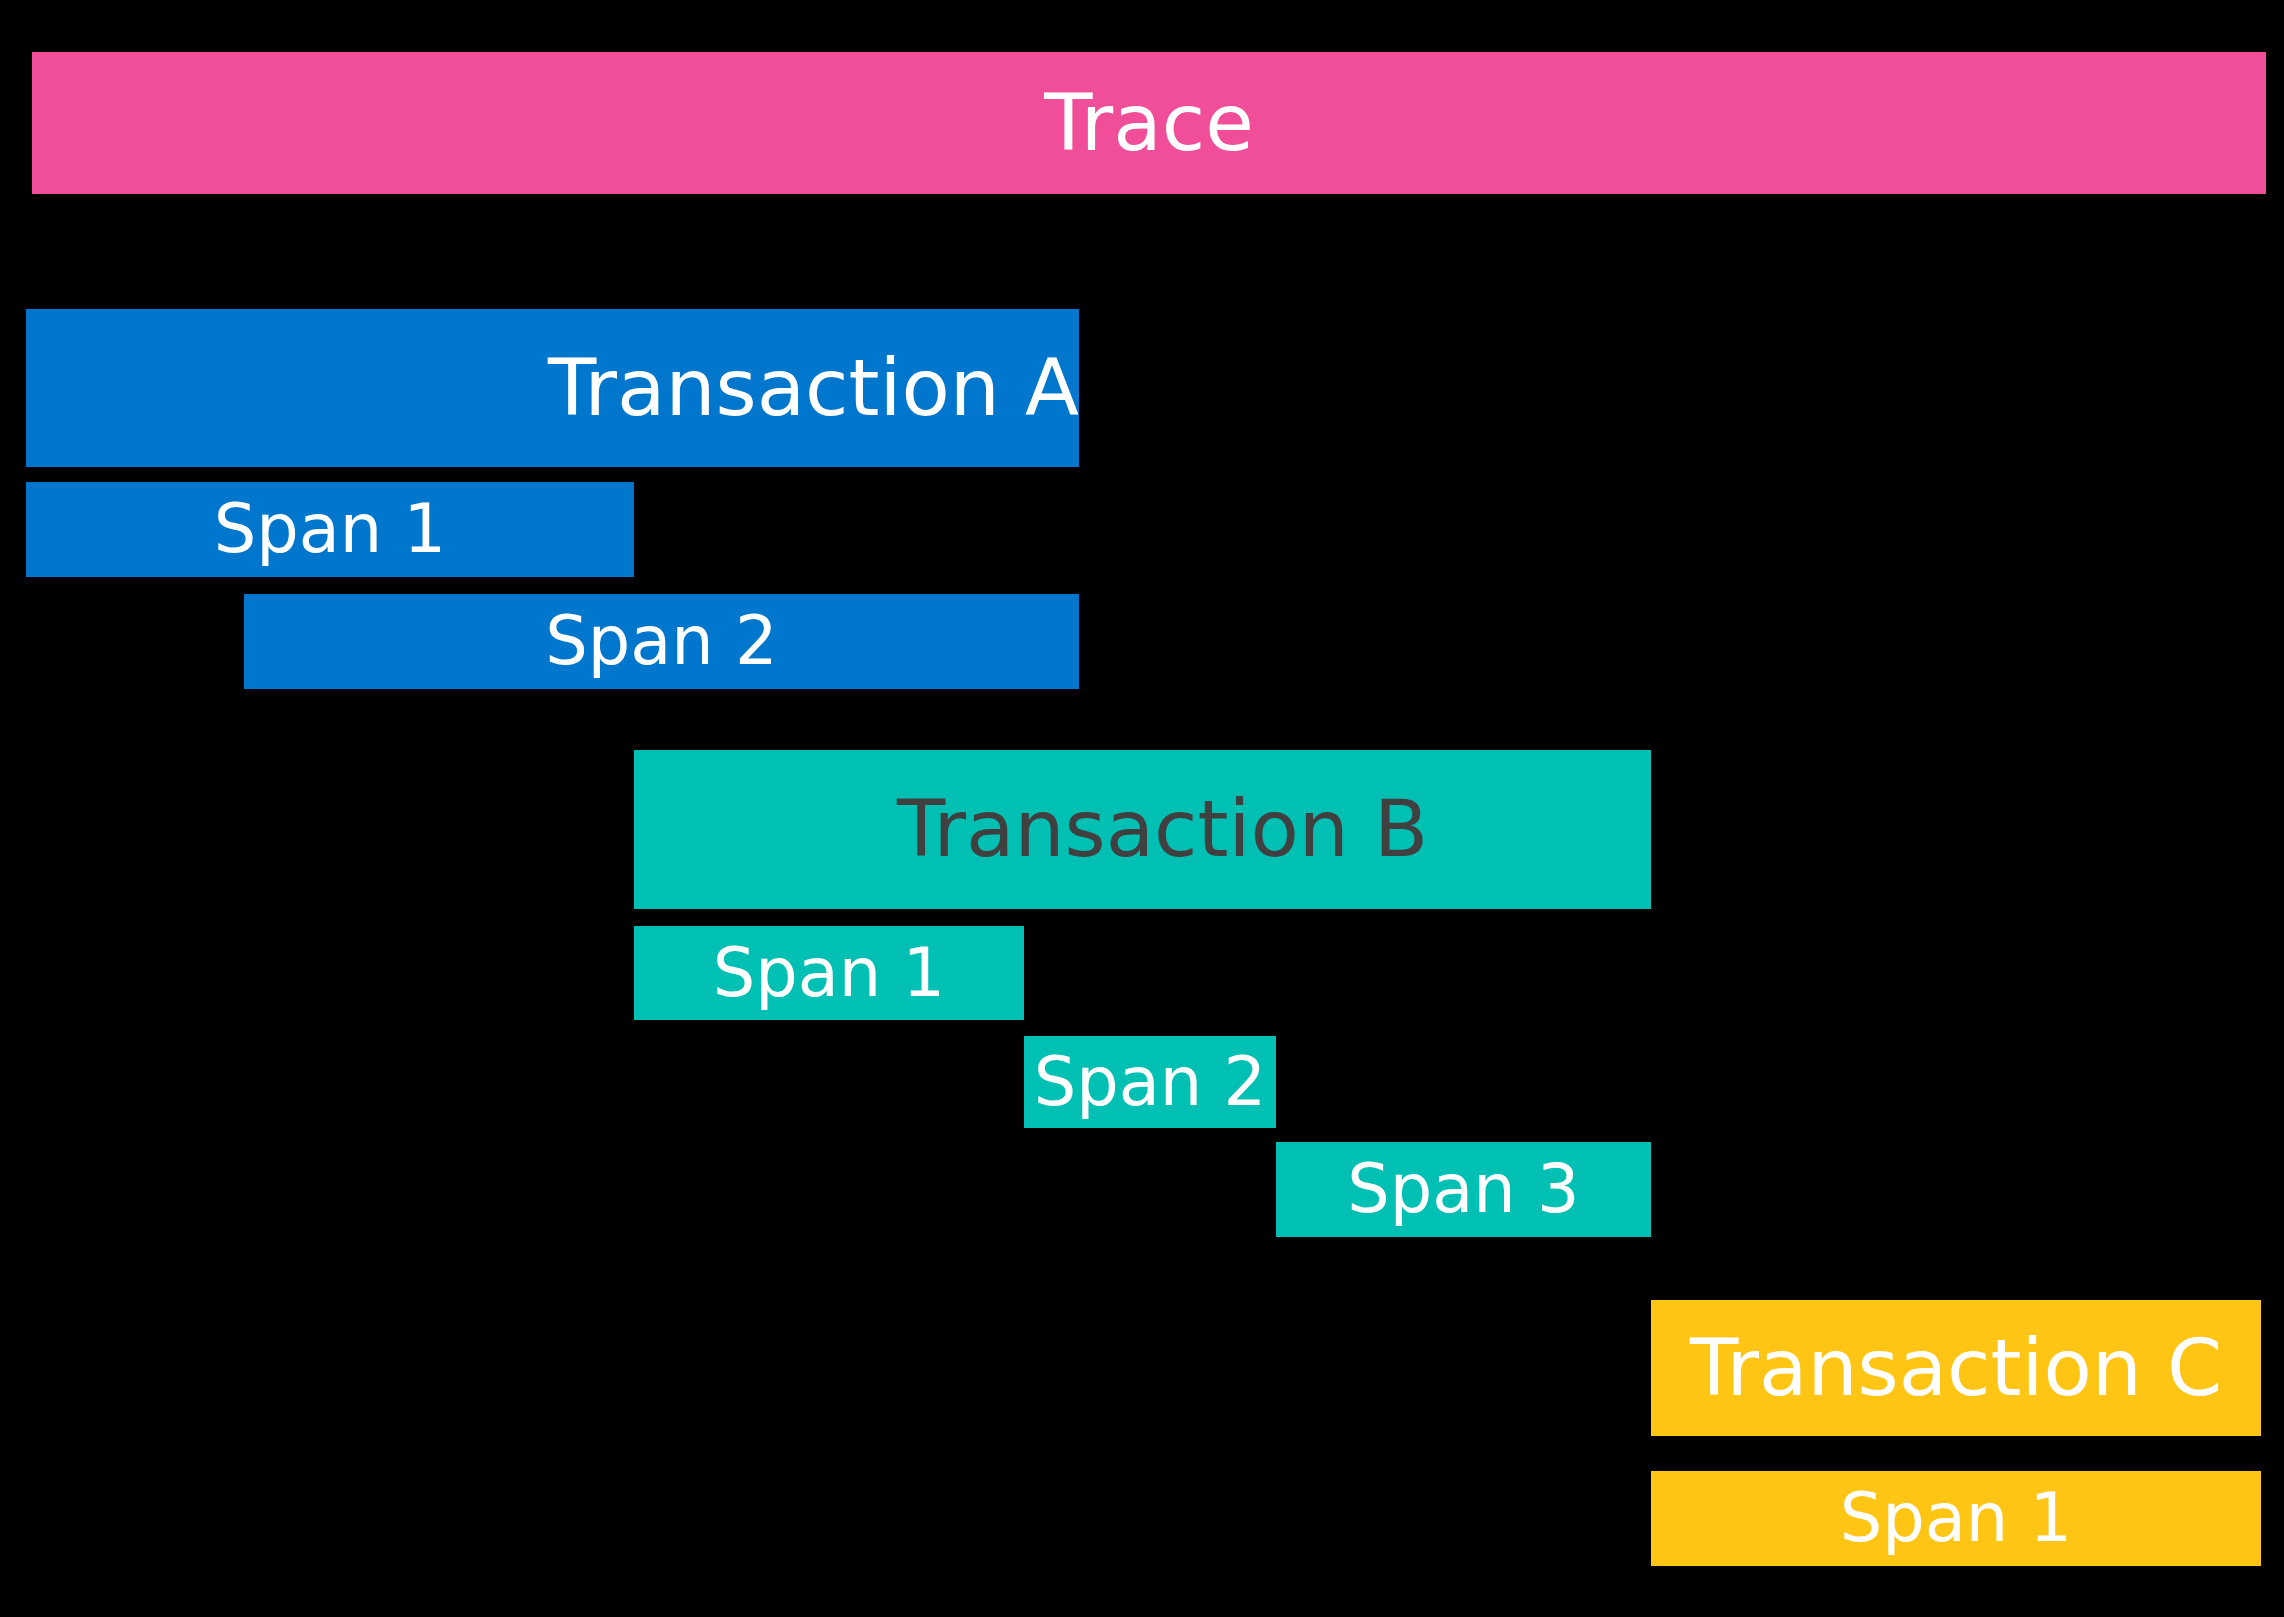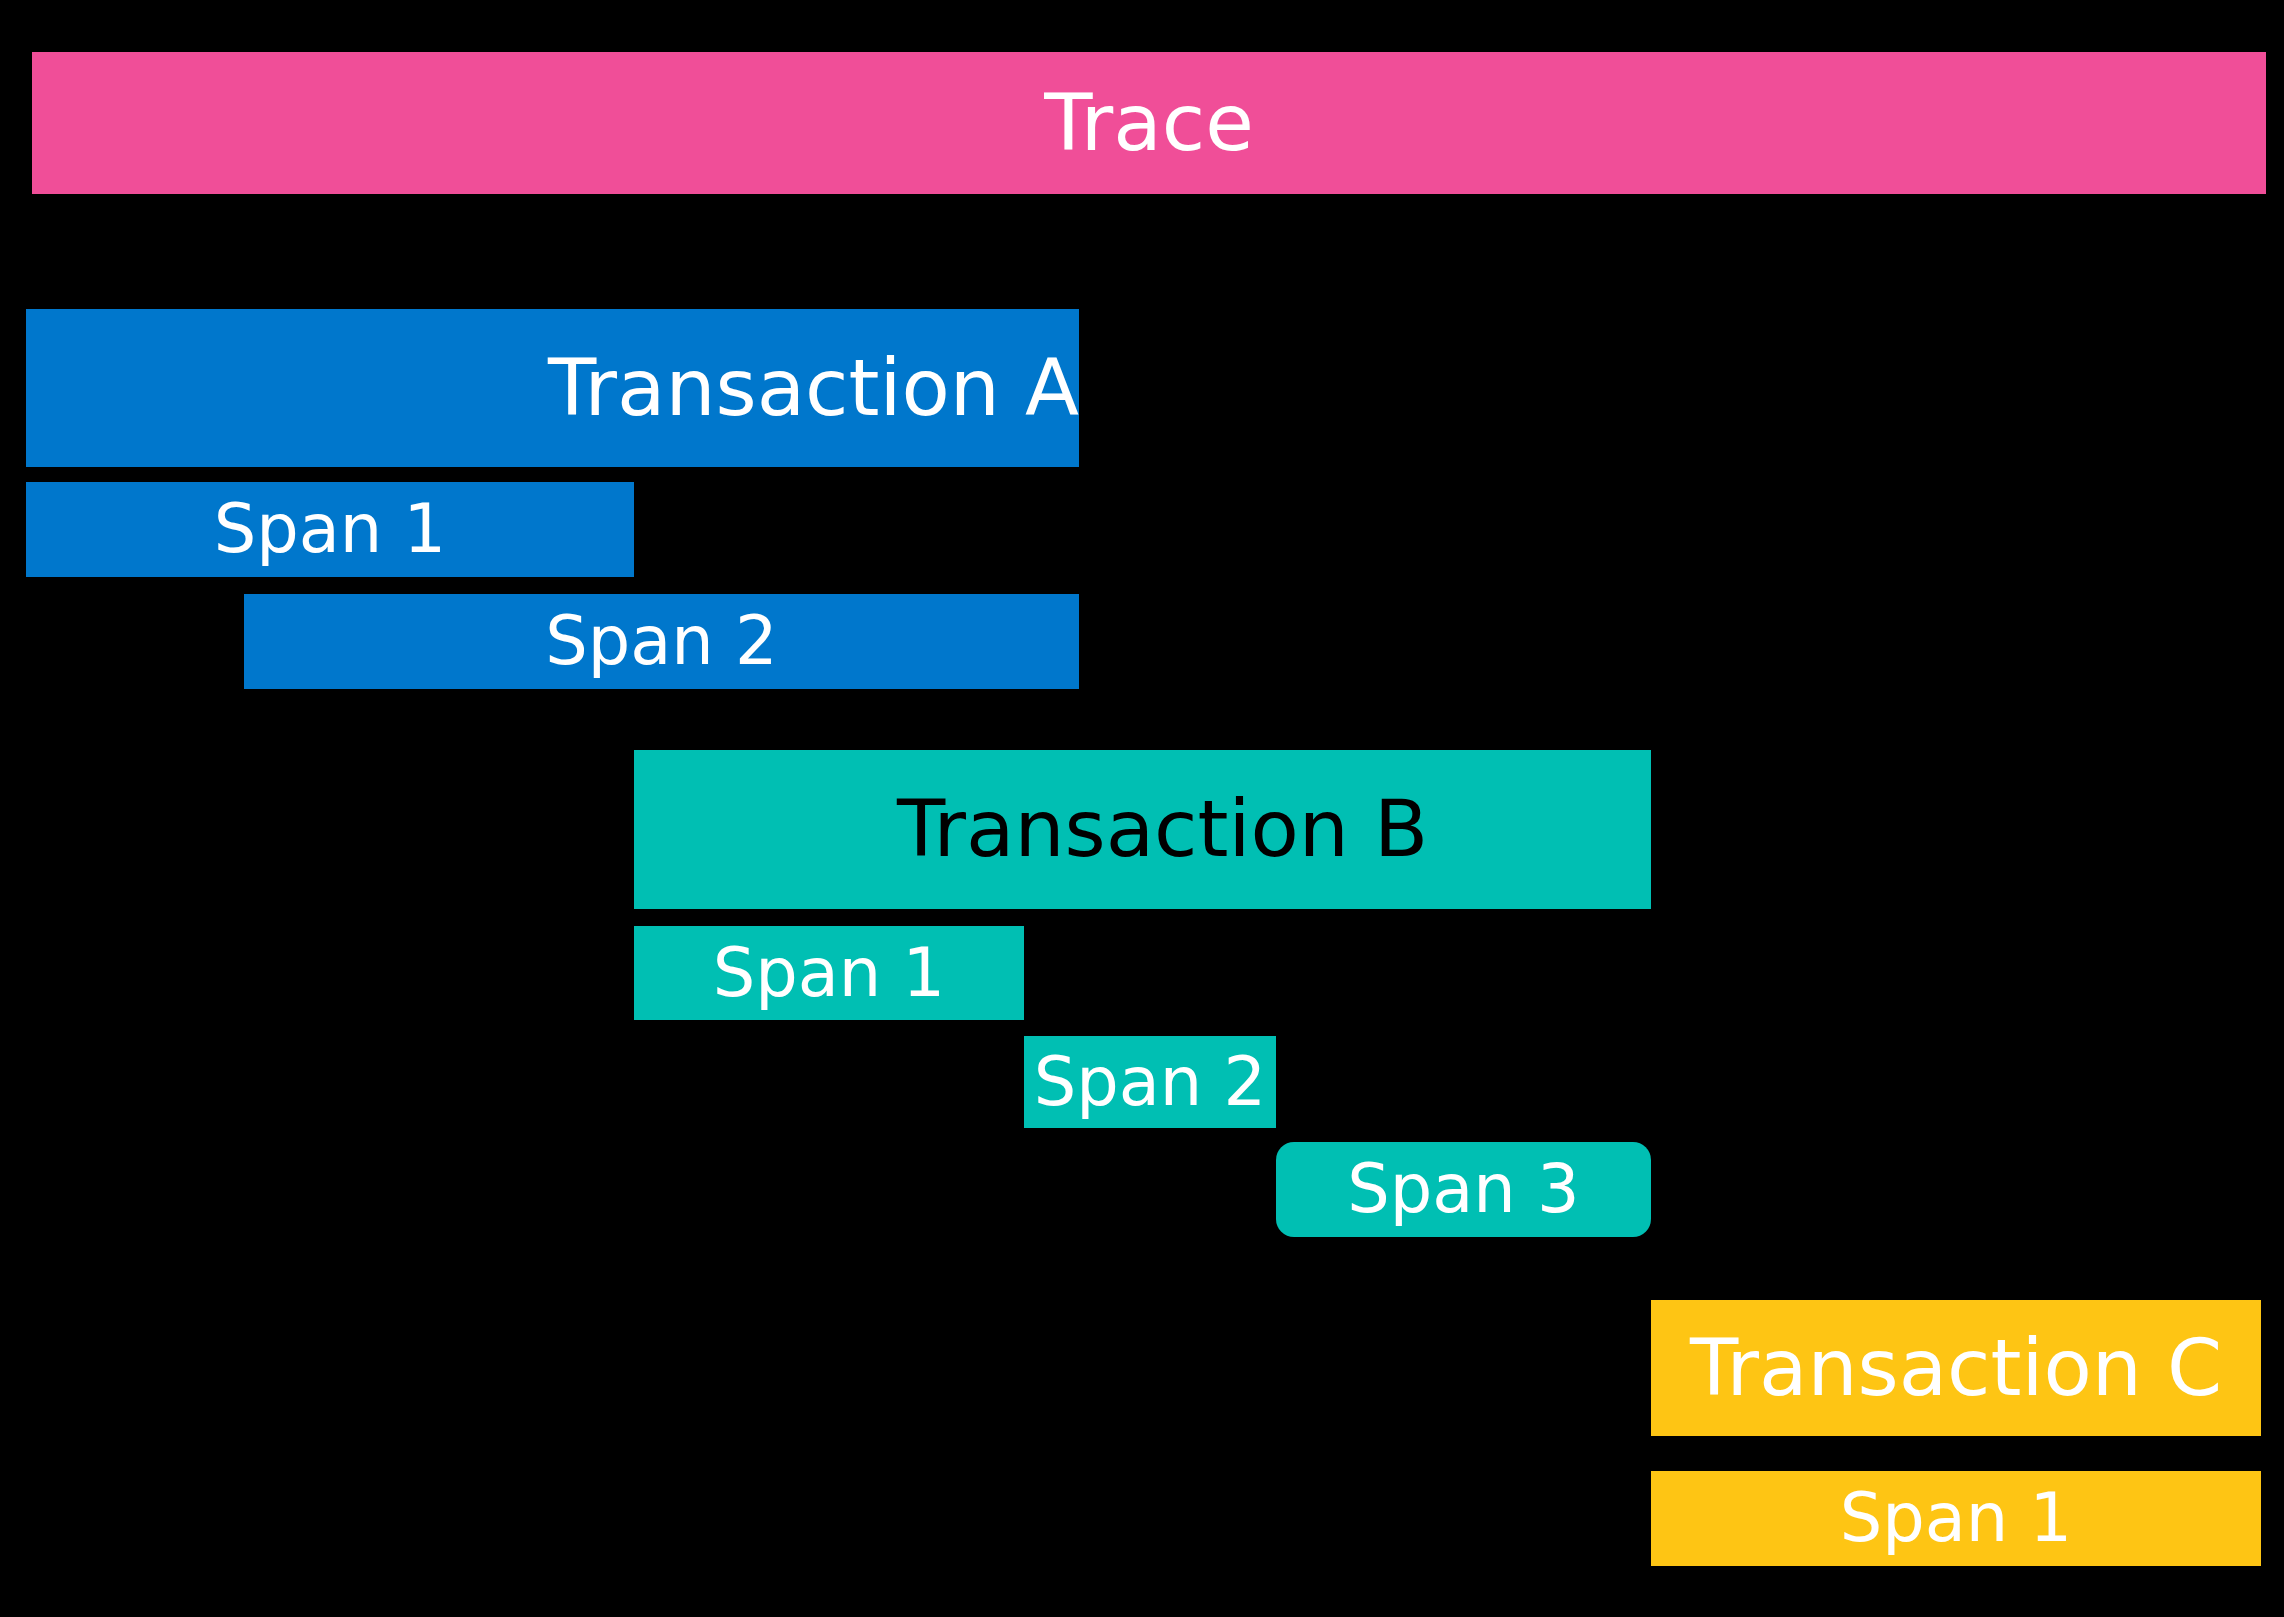--- a/index.html
+++ b/index.html
@@ -51,30 +51,30 @@
   <div class="bar title" style="left: 26px; top: 309px; width: 1053px; height: 158px; background-color: rgb(0, 119, 204); color: rgb(255, 255, 255); justify-content: flex-end;">
     <span class="label">Transaction A</span>
   </div>
   <div class="bar span" style="left: 26px; top: 482px; width: 608px; height: 95px; background-color: rgb(0, 119, 204); color: rgb(255, 255, 255);">
     <span class="label">Span 1</span>
   </div>
   <div class="bar span" style="left: 244px; top: 594px; width: 835px; height: 95px; background-color: rgb(0, 119, 204); color: rgb(255, 255, 255);">
     <span class="label">Span 2</span>
   </div>
 
-  <div class="bar title" style="left: 634px; top: 750px; width: 1017px; height: 159px; background-color: rgb(0, 191, 179); color: #000000; padding-left: 40px;">
+  <div class="bar title" style="left: 634px; top: 750px; width: 1017px; height: 159px; background-color: rgb(0, 191, 179); color: #404040; padding-left: 40px;">
     <span class="label">Transaction B</span>
   </div>
   <div class="bar span" style="left: 634px; top: 926px; width: 390px; height: 94px; background-color: rgb(0, 191, 179); color: rgb(255, 255, 255);">
     <span class="label">Span 1</span>
   </div>
   <div class="bar span" style="left: 1024px; top: 1036px; width: 252px; height: 92px; background-color: rgb(0, 191, 179); color: rgb(255, 255, 255);">
     <span class="label">Span 2</span>
   </div>
-  <div class="bar span" style="left: 1276px; top: 1142px; width: 375px; height: 95px; background-color: rgb(0, 191, 179); color: rgb(255, 255, 255); border-radius: 18px;">
+  <div class="bar span" style="left: 1276px; top: 1142px; width: 375px; height: 95px; background-color: rgb(0, 191, 179); color: rgb(255, 255, 255);">
     <span class="label">Span 3</span>
   </div>
 
   <div class="bar title" style="left: 1651px; top: 1300px; width: 610px; height: 136px; background-color: rgb(254, 197, 20); color: rgb(255, 255, 255);">
     <span class="label">Transaction C</span>
   </div>
   <div class="bar span" style="left: 1651px; top: 1471px; width: 610px; height: 95px; background-color: rgb(254, 197, 20); color: rgb(255, 255, 255);">
     <span class="label">Span 1</span>
   </div>
 

